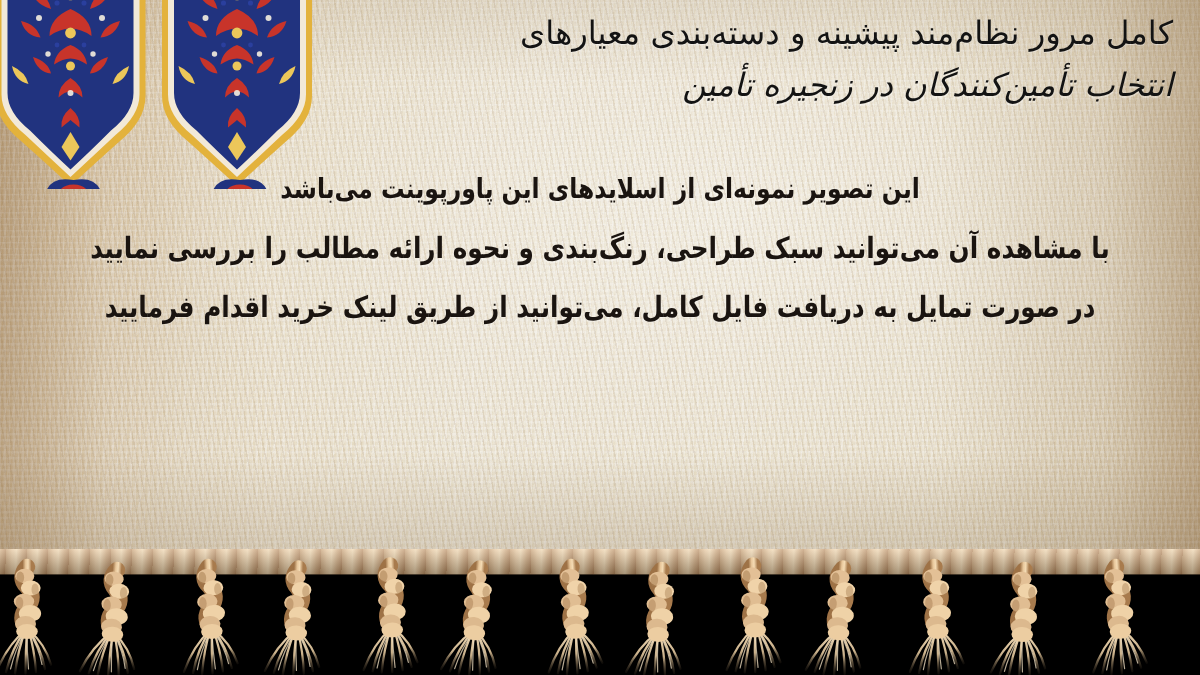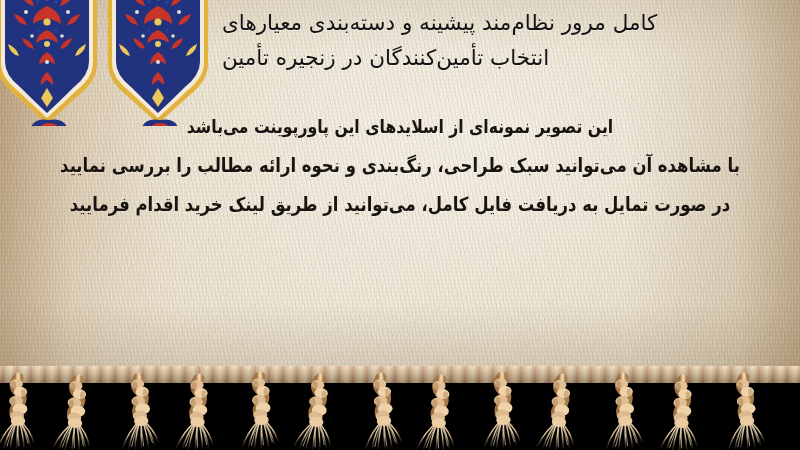--- a/index.html
+++ b/index.html
@@ -111,29 +111,29 @@
     left: 0; top: 0;
     width: 800px;
     height: 378px;
   }
 
   .headline {
     position: absolute;
     right: 18px;
     top: 6px;
     width: 560px;
-    text-align: left;
+    text-align: right;
     color: #131313;
     font-size: 21.5px;
     line-height: 1.62;
     font-weight: 400;
     letter-spacing: 0px;
     text-shadow: 0 1px 0 rgba(255,255,255,0.35);
   }
-  .headline .l2 { display: block; }
+  .headline .l2 { display: block; font-style: italic; }
 
   .body-block {
     position: absolute;
     right: 14px;
     top: 108px;
     width: 772px;
     text-align: center;
     color: #1a1410;
     font-family: "DejaVu Sans", "Liberation Sans", sans-serif;
     font-weight: 700;

